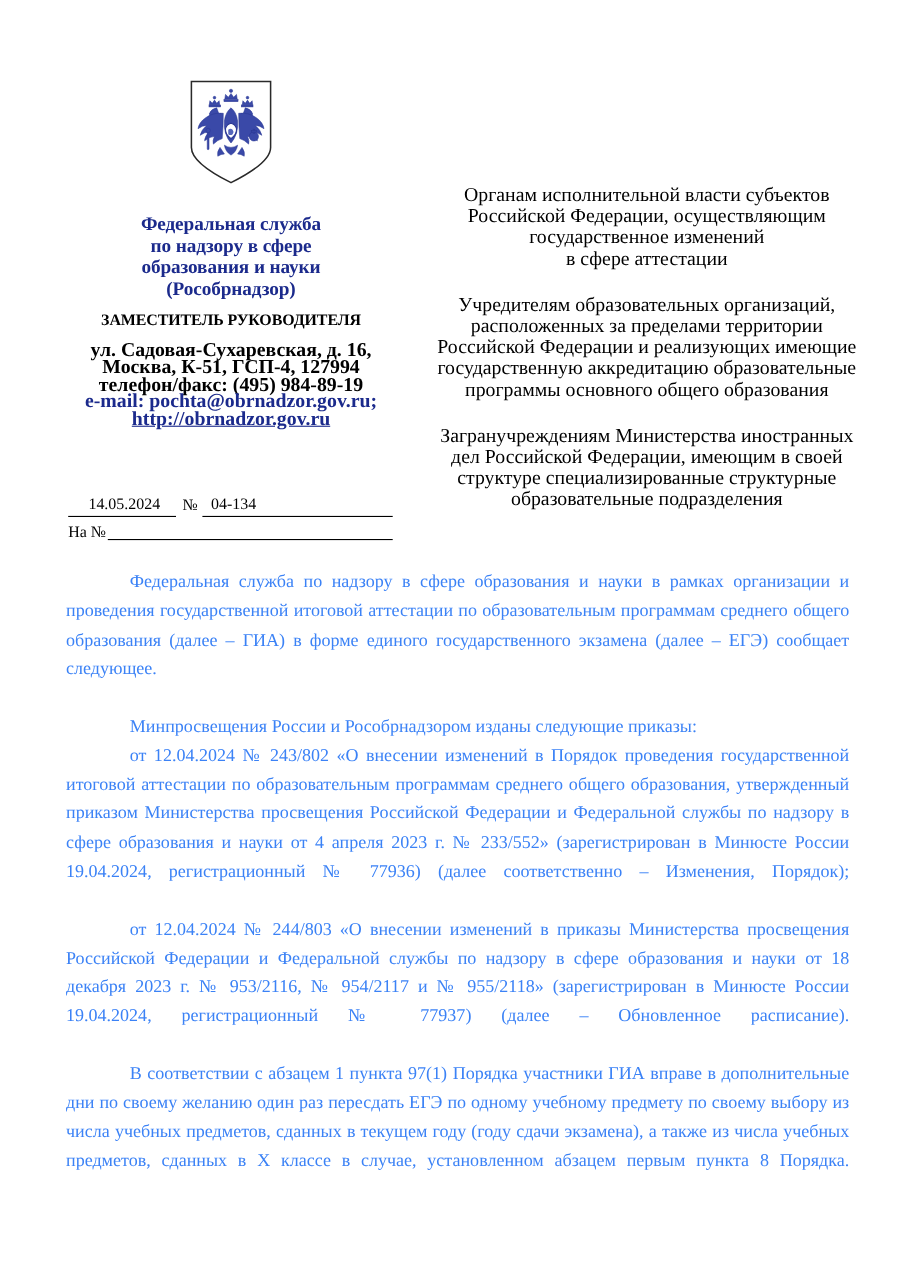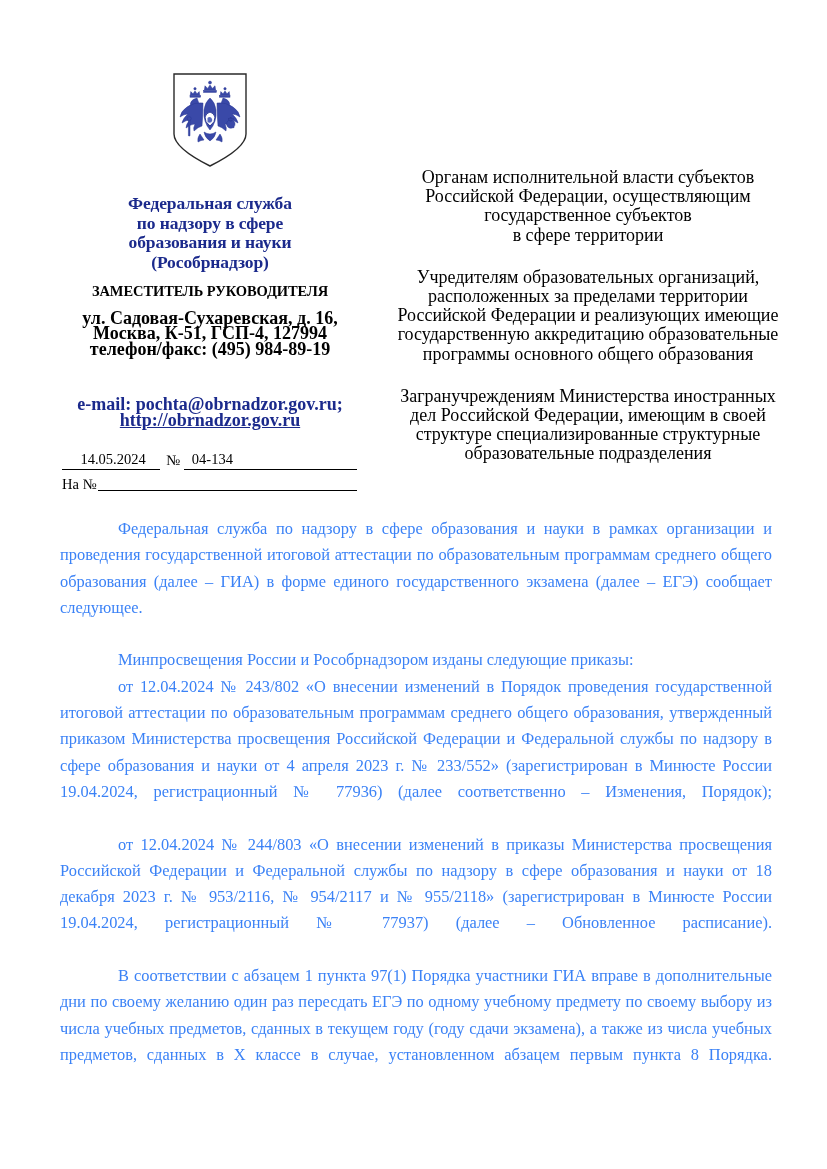--- a/index.html
+++ b/index.html
@@ -73,21 +73,20 @@
     line-height: 15.4px;
     color: #000000;
     font-weight: bold;
   }
   .contacts .link {
     color: #1b2a8c;
     text-decoration: underline;
   }
   .contacts .mail {
     color: #1b2a8c;
-    margin-top: 40px;
   }
 
   
   .refblock {
     position: absolute;
     left: 62px;
     top: 408px;
     width: 295px;
     font-size: 14.5px;
     line-height: 18px;
@@ -246,22 +245,22 @@
         <span class="ref-on-label">На №</span>
         <span class="ref-on-rule"></span>
       </div>
     </div>
 
     <div class="addressees">
 
       <div class="addr-block">
         <div>Органам исполнительной власти субъектов</div>
         <div>Российской Федерации, осуществляющим</div>
-        <div>государственное субъектов</div>
-        <div>в сфере территории</div>
+        <div>государственное изменений</div>
+        <div>в сфере аттестации</div>
       </div>
 
       <div class="addr-block">
         <div>Учредителям образовательных организаций,</div>
         <div>расположенных за пределами территории</div>
         <div>Российской Федерации и реализующих имеющие</div>
         <div>государственную аккредитацию образовательные</div>
         <div>программы основного общего образования</div>
       </div>
 

